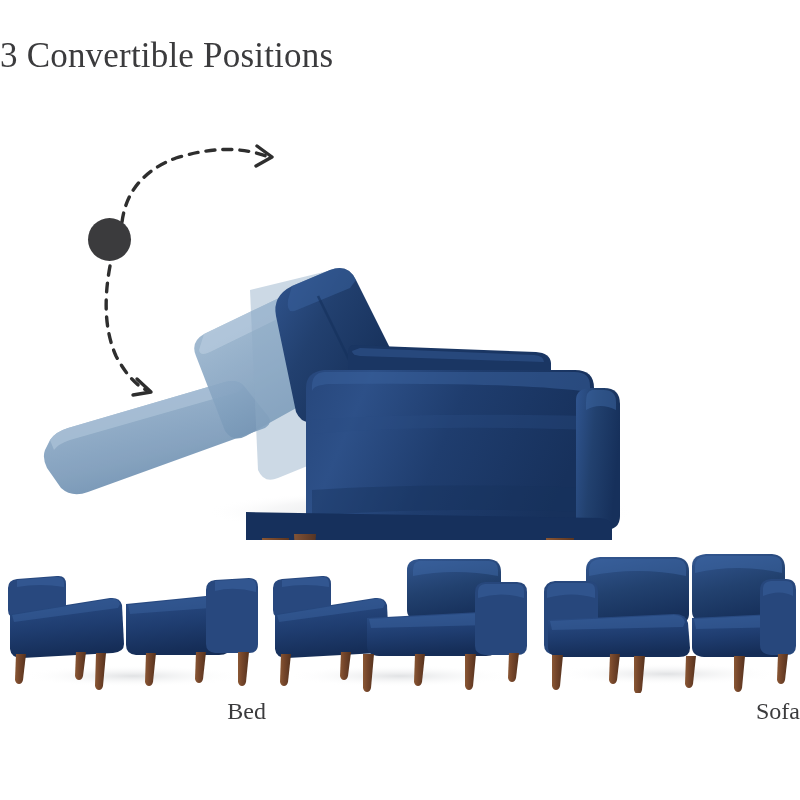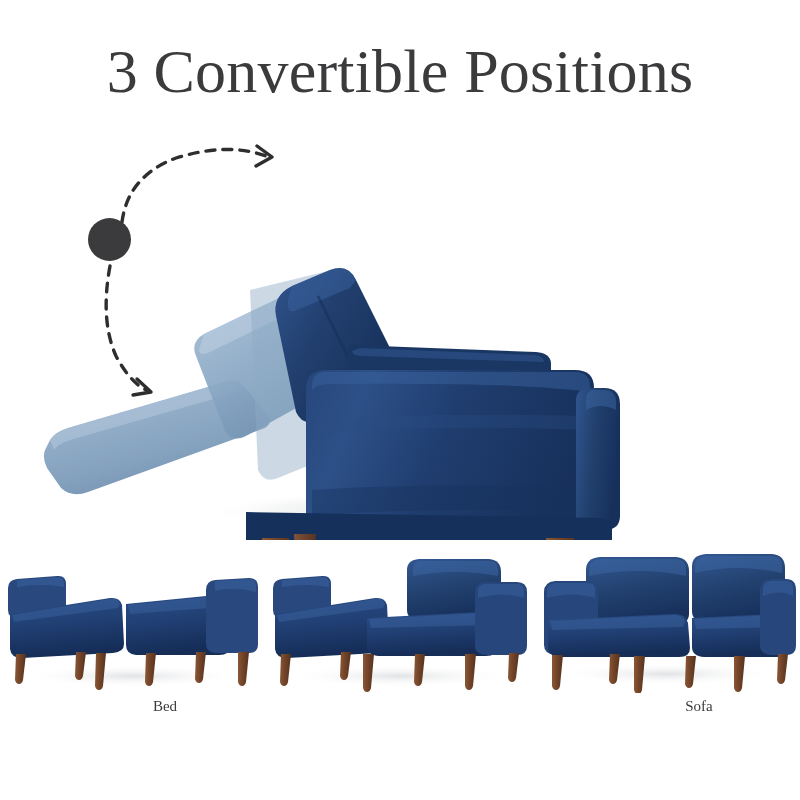--- a/index.html
+++ b/index.html
@@ -18,23 +18,22 @@
     background: #ffffff;
     overflow: hidden;
   }
 
   
   #title {
     position: absolute;
     left: 0;
     top: 36px;
     width: 800px;
-    text-align: center;
     font-family: "Liberation Serif", serif;
-    font-size: 62px;
+    font-size: 35px;
     font-weight: 400;
     color: #3b3b3d;
     letter-spacing: 0.2px;
     white-space: nowrap;
   }
 
   
   #hero {
     position: absolute;
     left: 0;
@@ -88,26 +87,25 @@
     left: 0;
     top: 0;
     width: 266px;
     height: 145px;
   }
   .variant-label {
     position: absolute;
     left: 0;
     top: 150px;
     width: 266px;
-    text-align: center;
+    text-align: right;
     font-family: "Liberation Serif", serif;
-    font-size: 15px;
+    font-size: 24px;
     color: #3b3b3d;
     white-space: nowrap;
-    padding-left: 32px;
   }
   #variant-bed   { left: 0px; }
   #variant-split { left: 267px; }
   #variant-sofa  { left: 534px; }
 </style>
 </head>
 <body>
 
 <div id="page">
 

